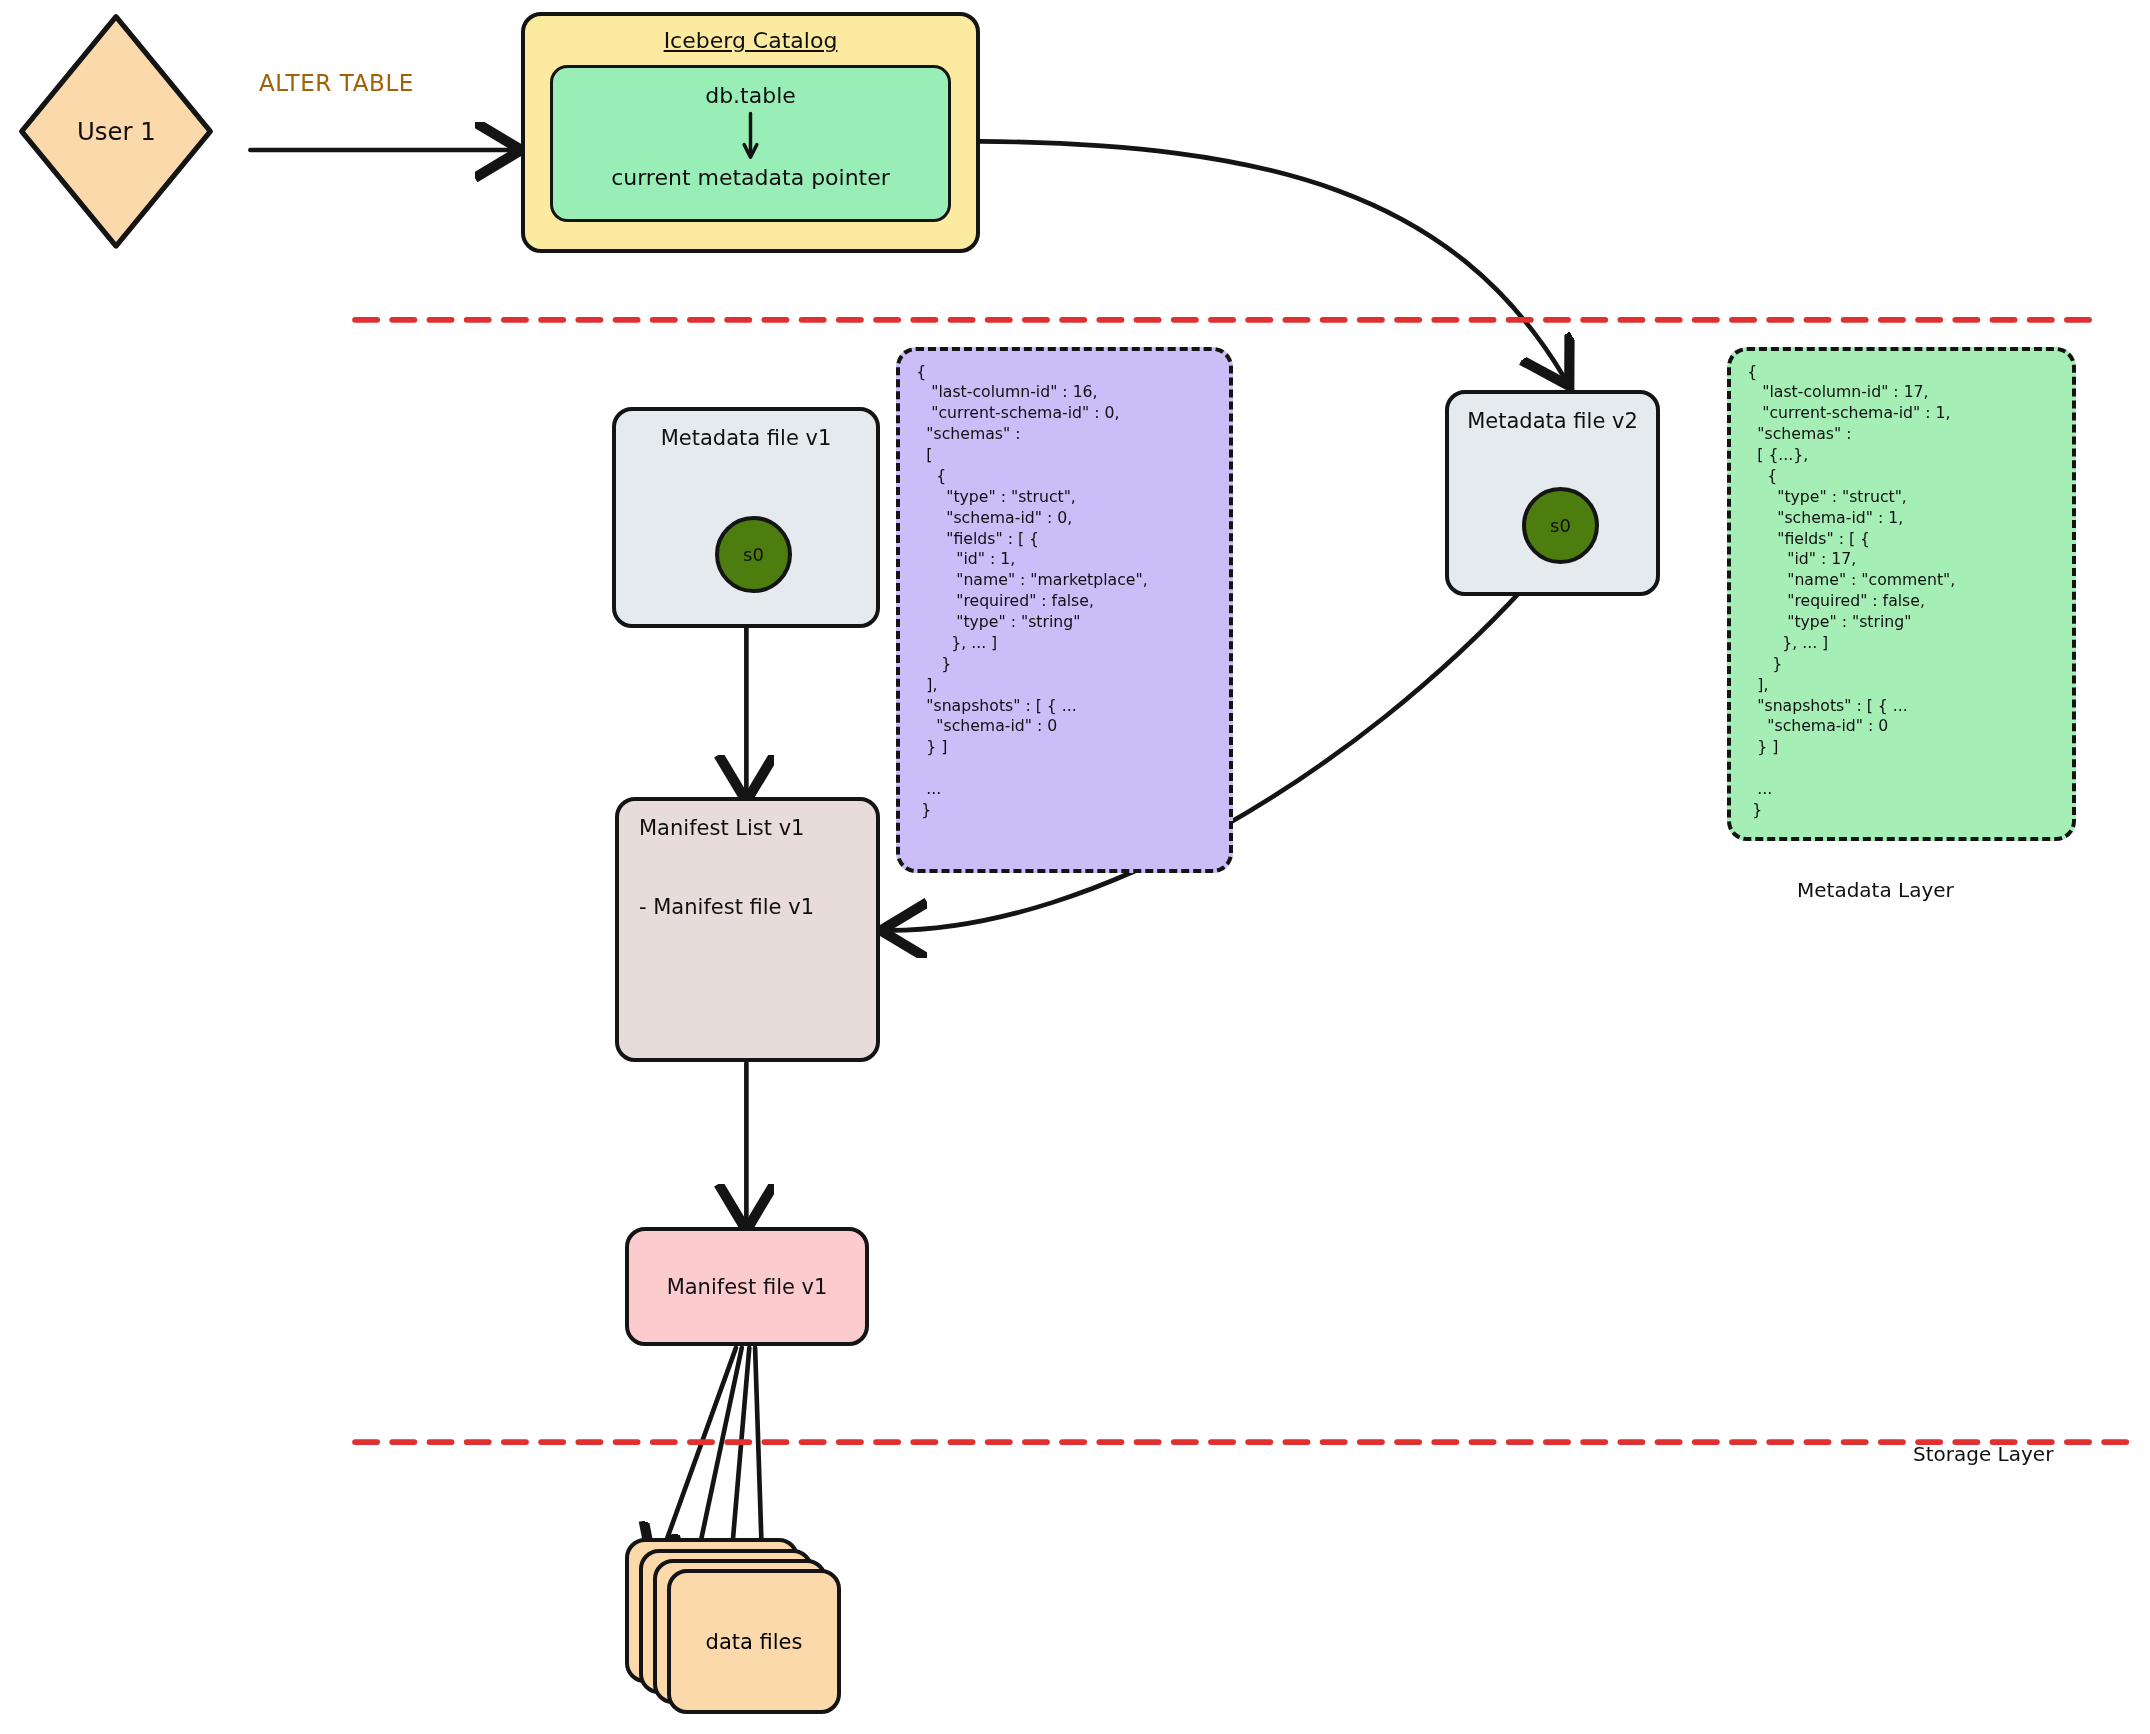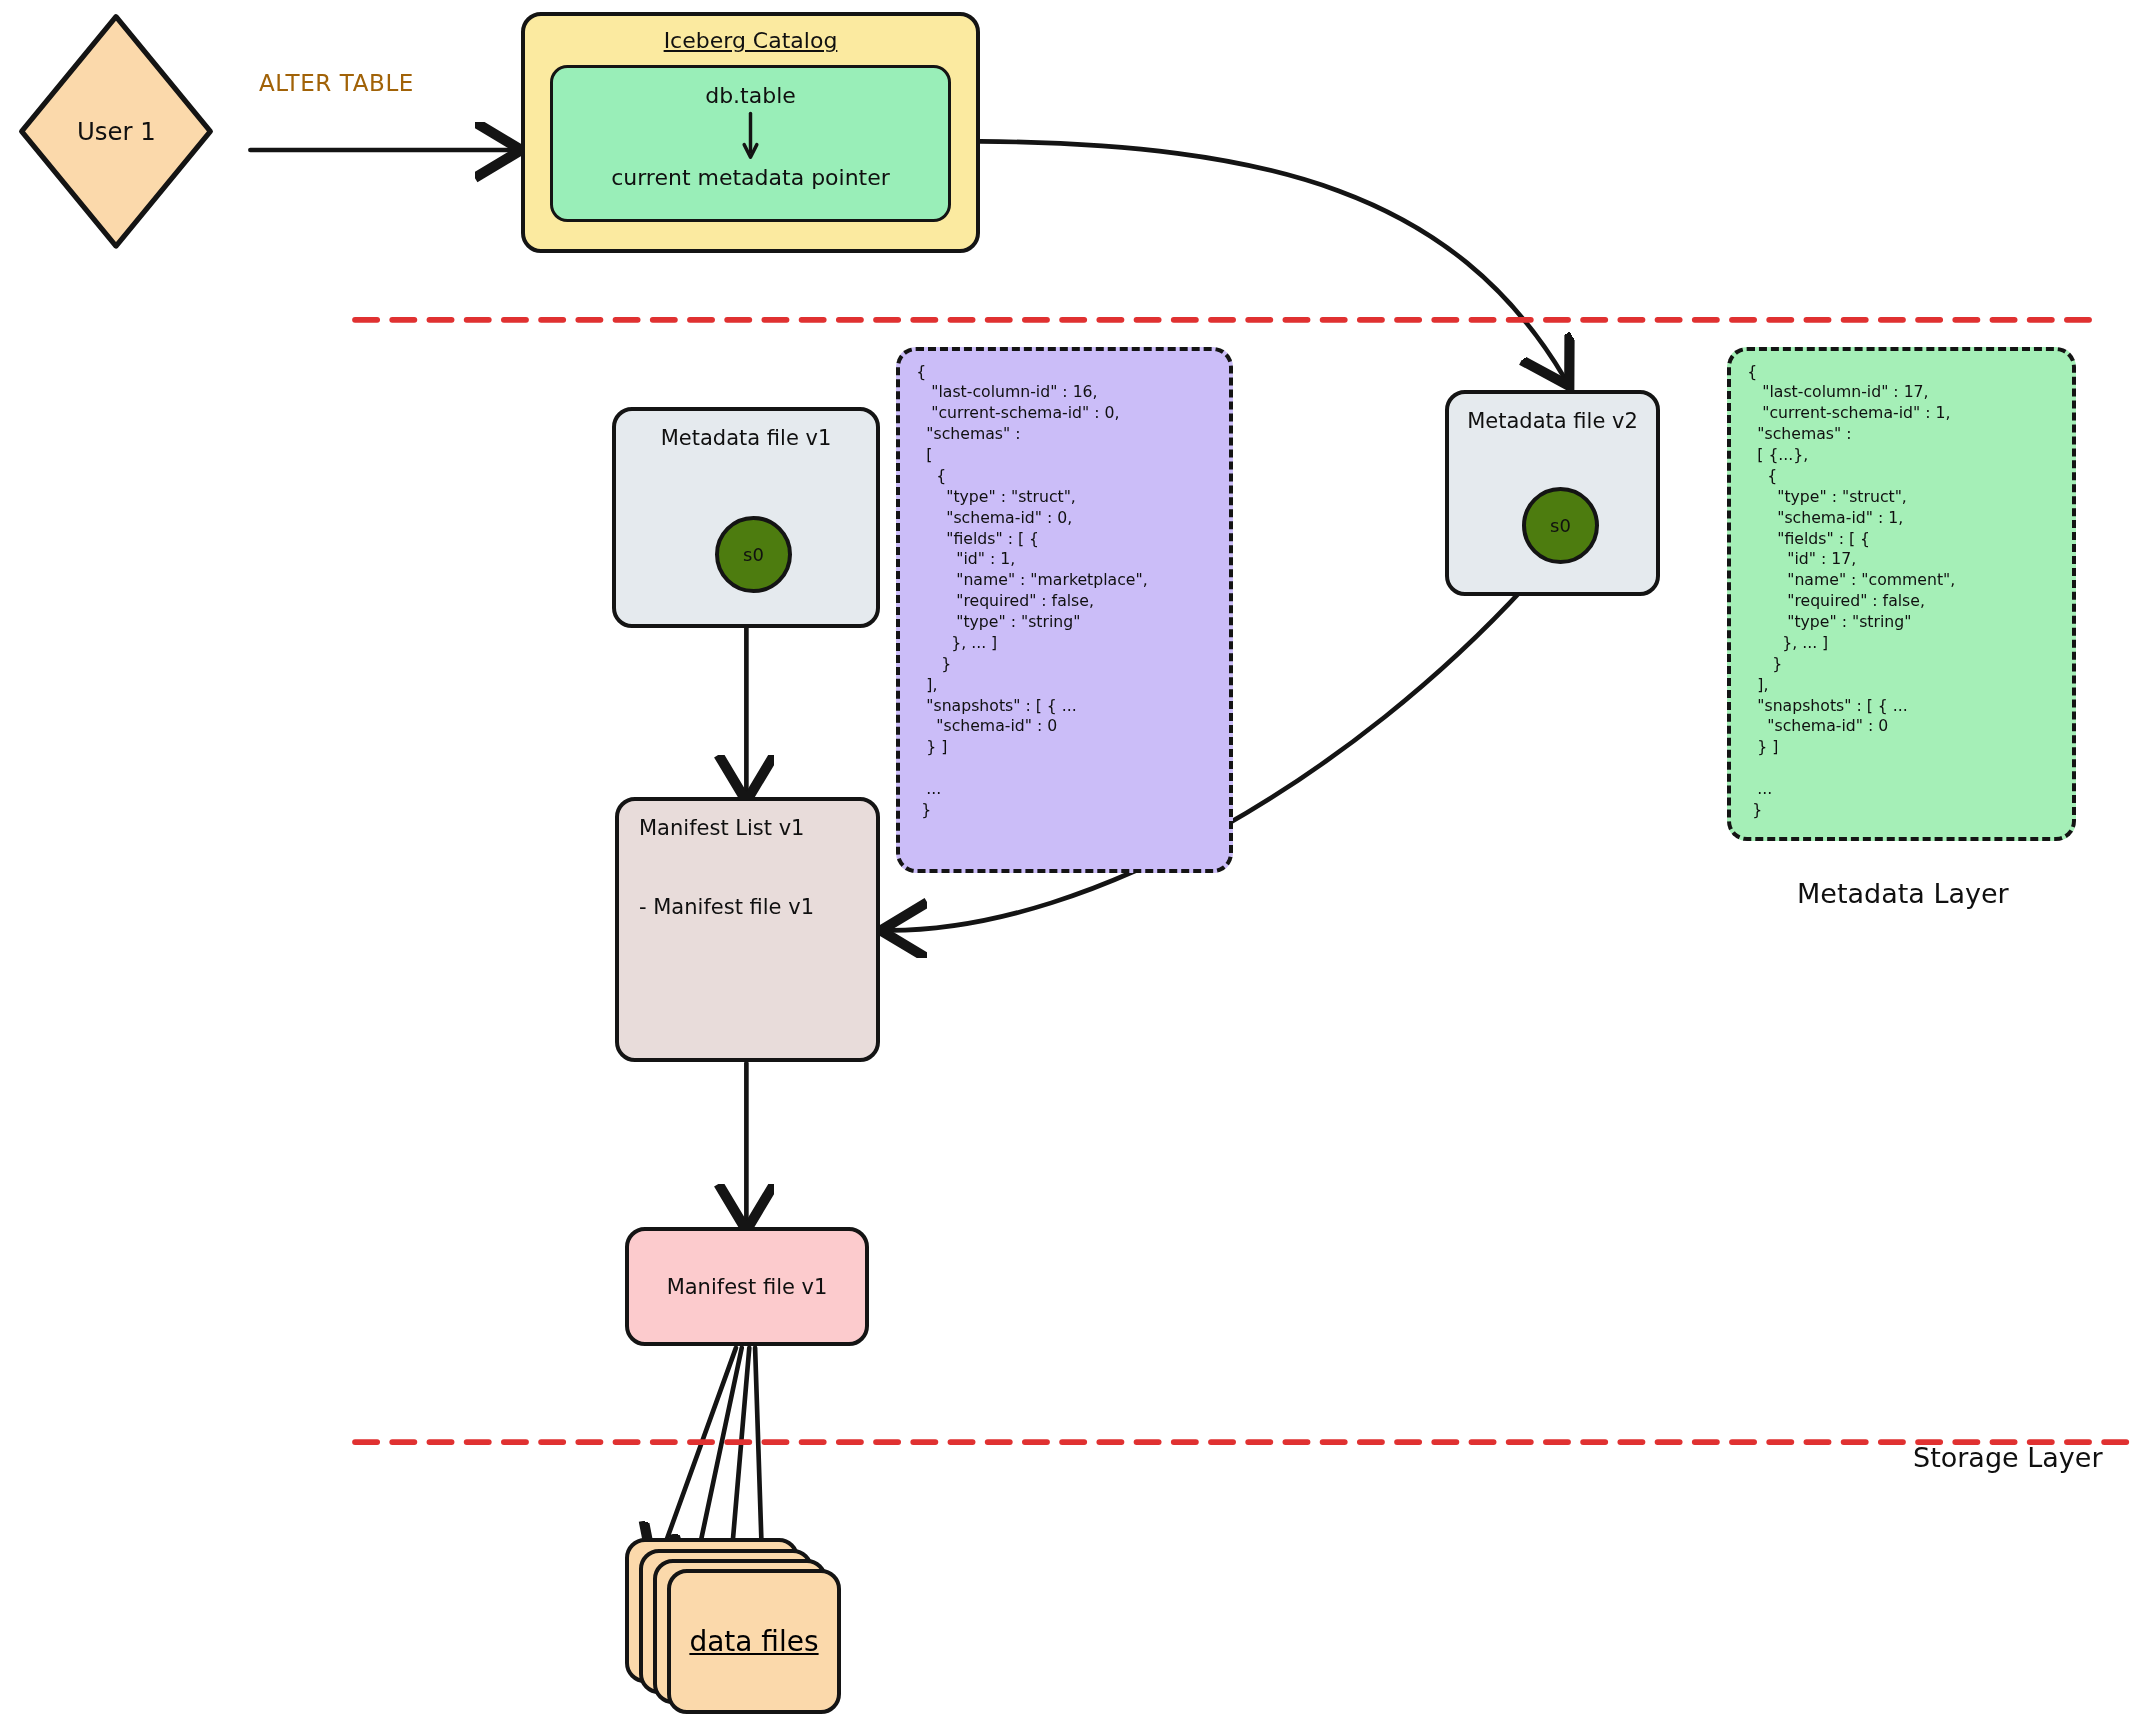--- a/index.html
+++ b/index.html
@@ -177,26 +177,26 @@
   }
   #datafiles .s1 { left: 0px;  top: 0px; }
   #datafiles .s2 { left: 14px; top: 10.5px; }
   #datafiles .s3 { left: 28px; top: 21px; }
   #datafiles .s4 {
     left: 42px; top: 31px;
     display: flex;
     align-items: center;
     justify-content: center;
   }
-  #datafiles .label { font-size: 28px; text-decoration: underline; }
+  #datafiles .label { font-size: 21px; }
 
   
   .layer-label {
     position: absolute;
-    font-size: 27px;
+    font-size: 20px;
     color: #101010;
   }
   #metadata-layer-label { left: 1797px; top: 878px; }
   #storage-layer-label  { left: 1913px; top: 1442px; }
 
   
   #alter-label {
     position: absolute;
     left: 259px; top: 70px;
     font-size: 23px;

